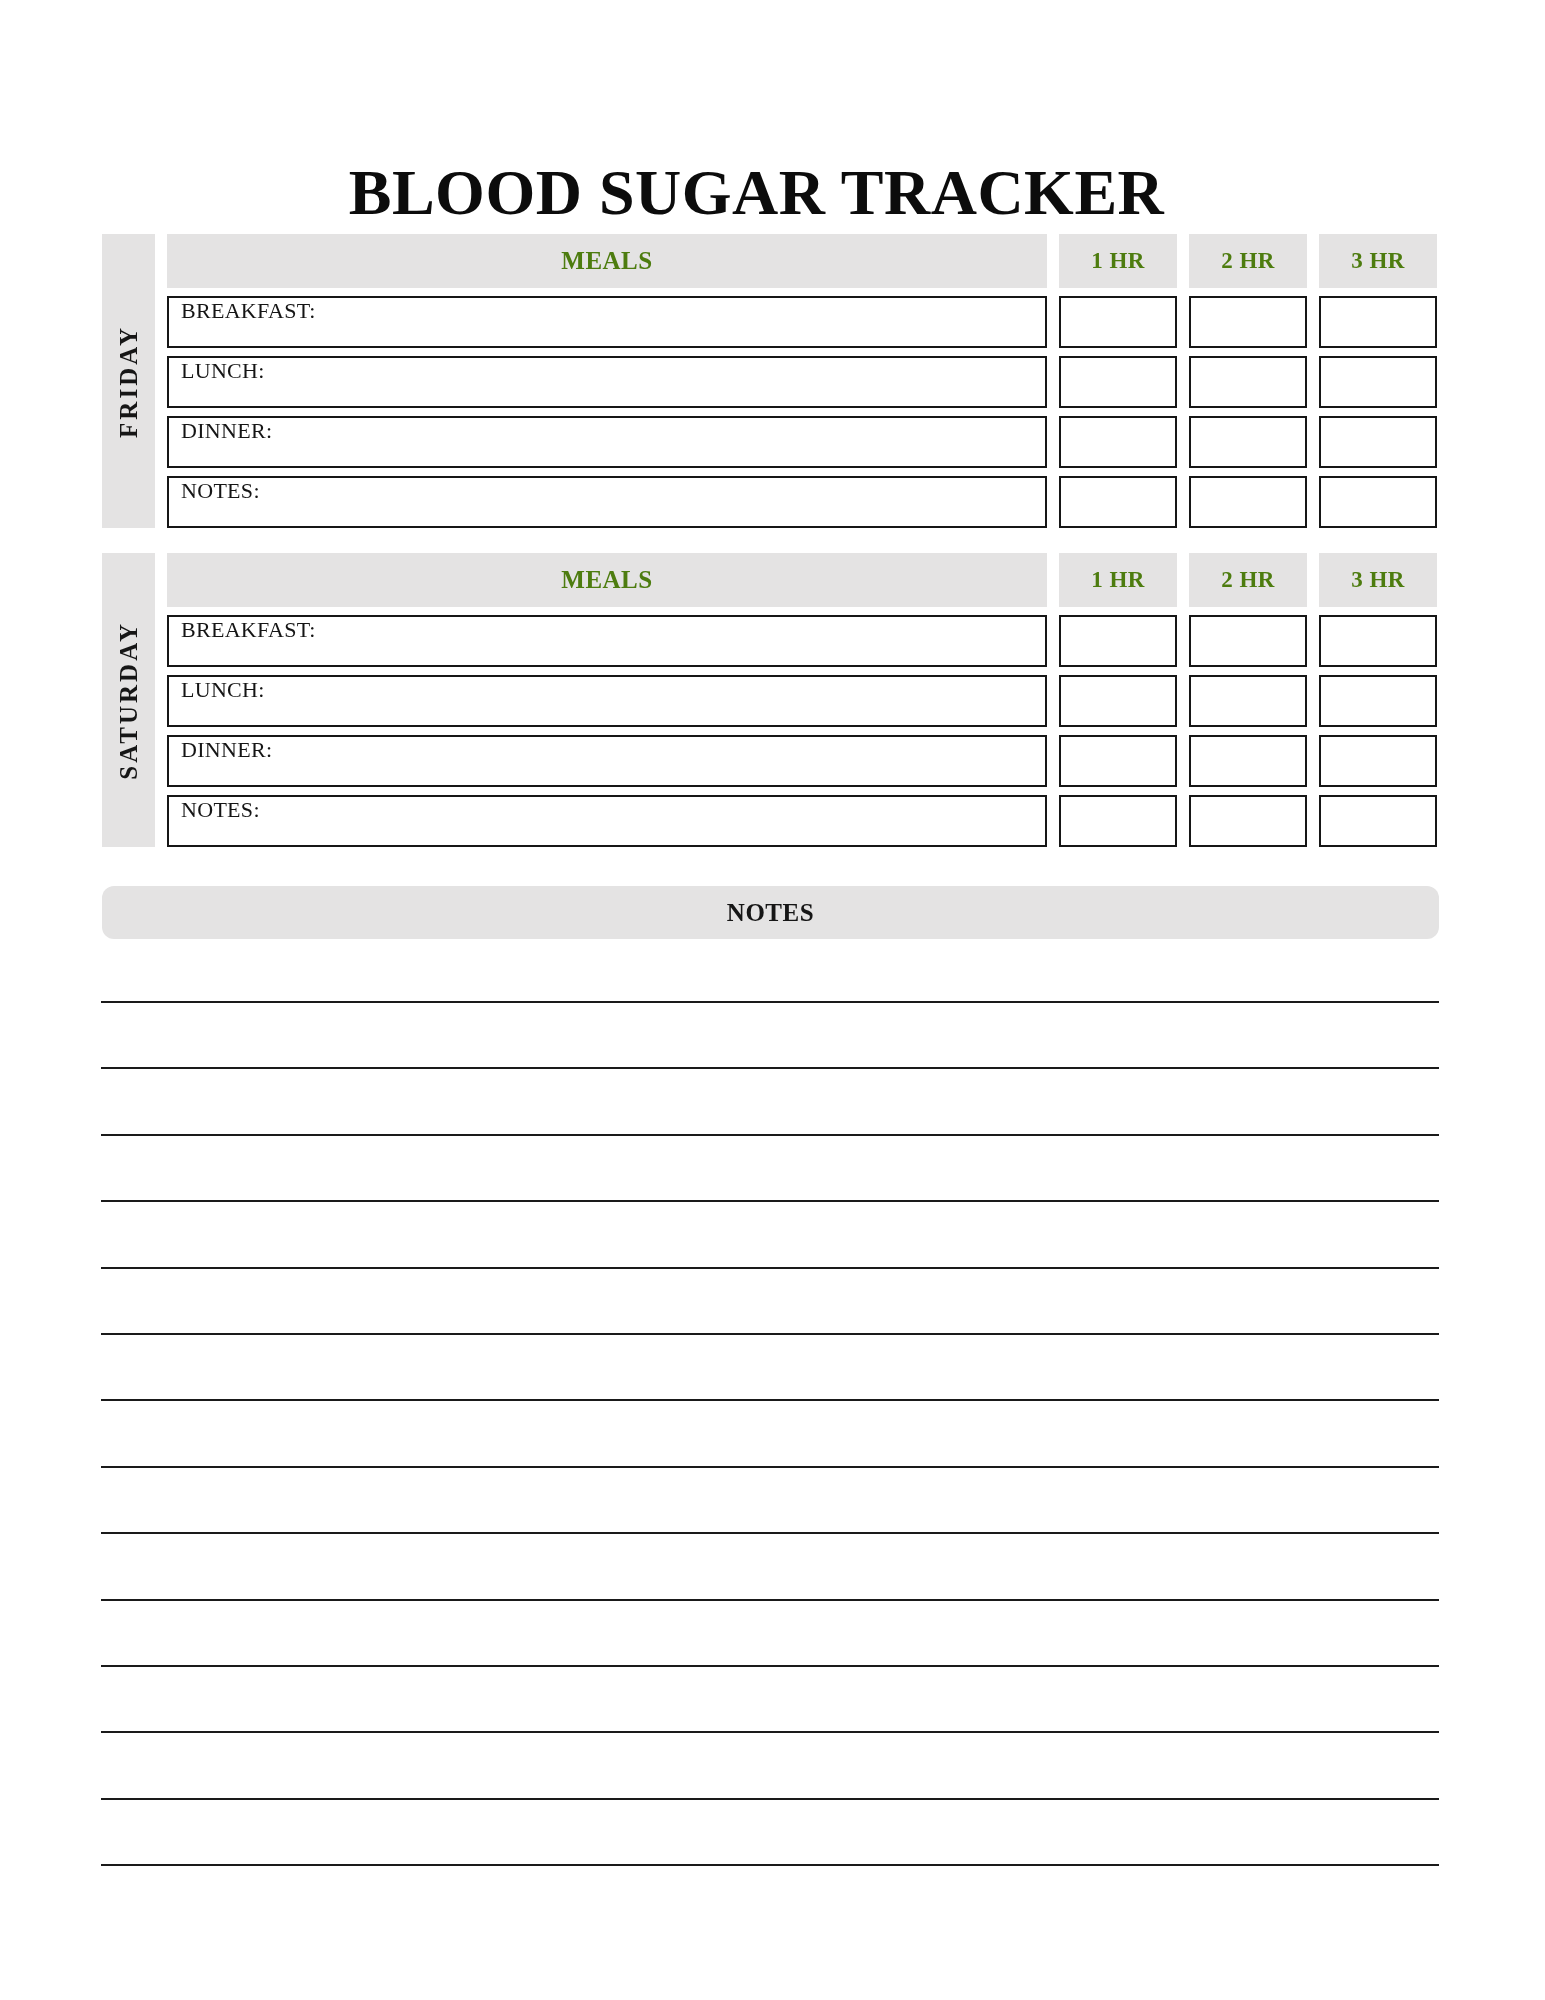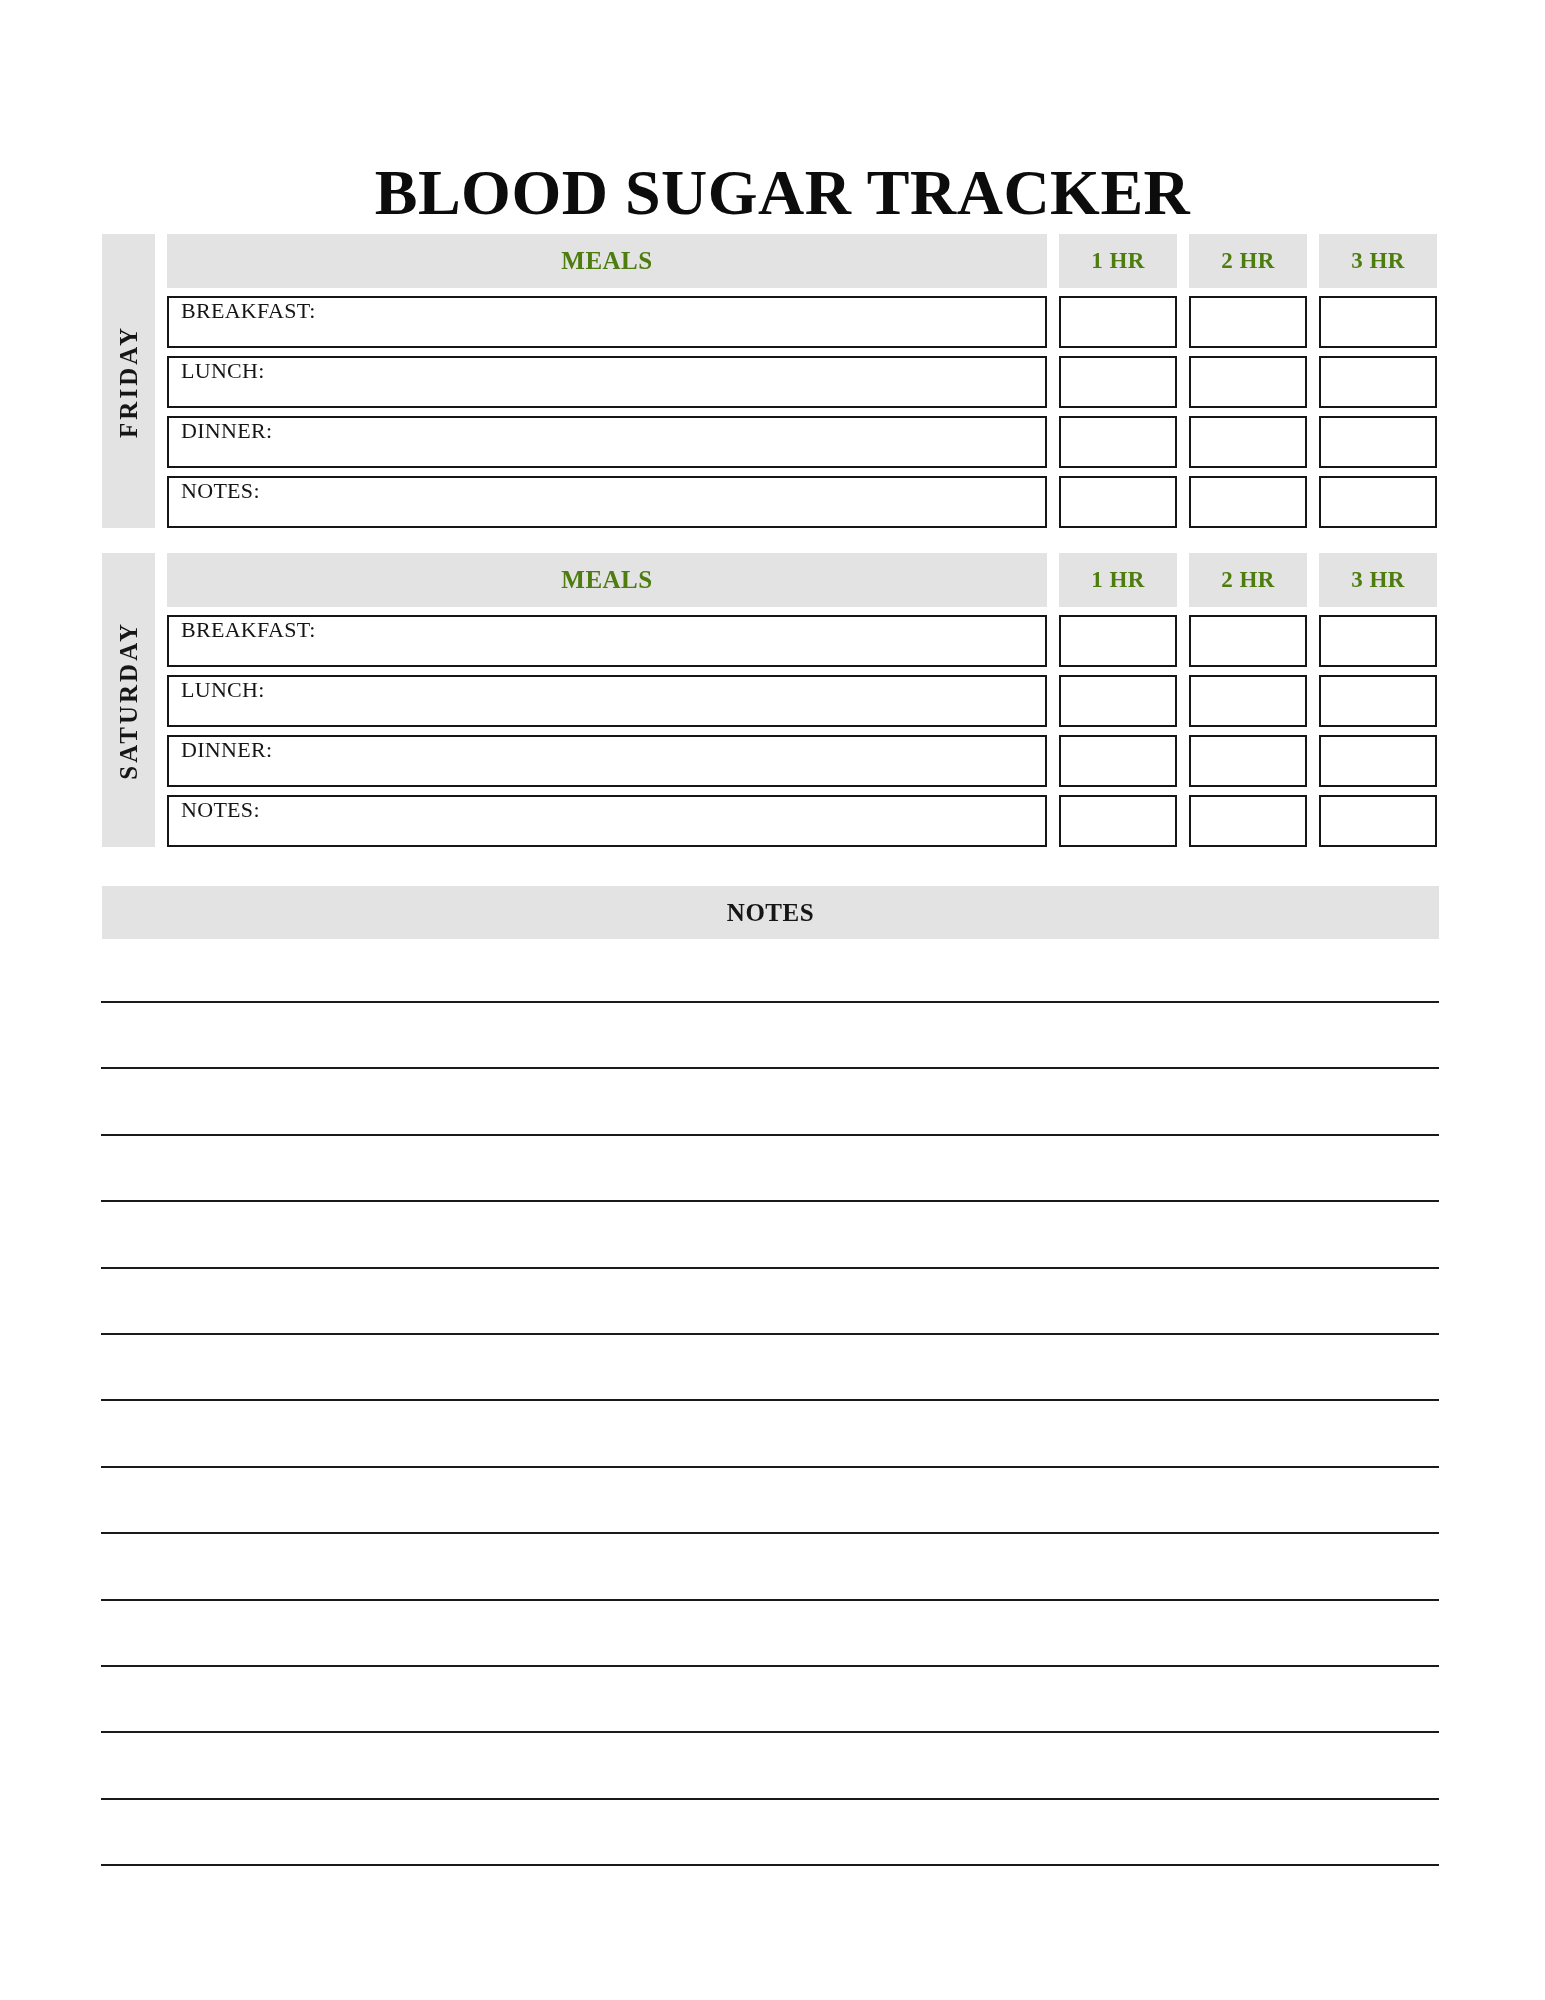--- a/index.html
+++ b/index.html
@@ -8,21 +8,21 @@
     width:1545px; height:2000px;
     background:#ffffff;
     font-family:"Liberation Serif","DejaVu Serif",serif;
     color:#111111;
     overflow:hidden;
     --gray:#e4e3e3;
     --border:#161616;
   }
 
   .page-title {
-    position:absolute; top:118px; left:114px; width:1337px;
+    position:absolute; top:118px; left:88px; width:1337px;
     text-align:center;
     font-size:64px; font-weight:700; line-height:1;
     letter-spacing:0.5px; color:#0c0c0c;
     white-space:nowrap;
   }
 
   .day-table {
     position:absolute; left:102px; width:1335px;
     display:grid;
     grid-template-columns:53px 880px 118px 118px 118px;
@@ -61,21 +61,21 @@
 
   .hr-cell {
     border:2px solid var(--border); background:#ffffff;
     box-sizing:border-box;
     font-size:22px; display:flex; align-items:center; justify-content:center;
   }
 
   .notes-bar {
     position:absolute; top:886px; left:102px; width:1337px; height:53px;
     background:var(--gray);
-    display:flex; align-items:center; justify-content:center;
+    display:flex; align-items:center; justify-content:center;border-radius:12px;
   }
   .notes-title {
     font-size:25px; font-weight:700; letter-spacing:0.5px; color:#161616;
   }
 
   .notes-lines {
     position:absolute; top:1001px; left:101px; width:1338px;
   }
   .rule {
     height:0; border-top:2.2px solid #1a1a1a;

